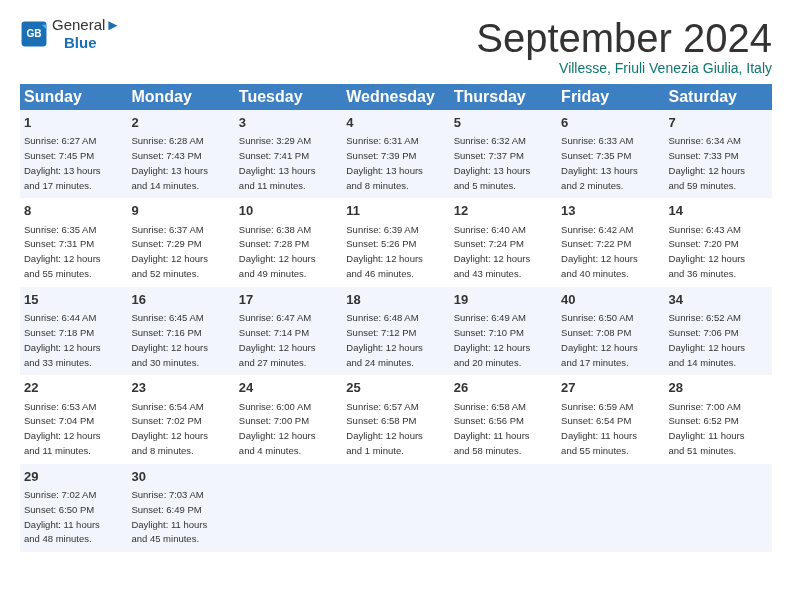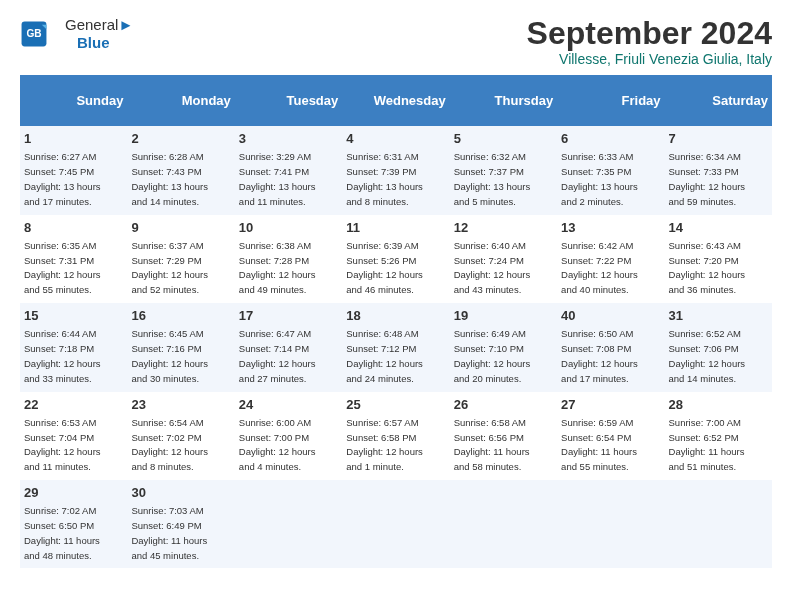--- a/index.html
+++ b/index.html
@@ -16,53 +16,53 @@
     }
     .header {
       display: flex;
       align-items: flex-start;
       justify-content: space-between;
       margin-bottom: 8px;
     }
     .logo {
       display: flex;
       align-items: center;
-      gap: 17px;
+      gap: 4px;
     }
     .logo-icon {
       width: 28px;
       height: 28px;
     }
     .title-block {
       text-align: right;
     }
     .main-title {
-      font-size: 32px;
-      font-weight: bold;
+      font-size: 40px;
+      font-weight: normal;
       color: #333;
       line-height: 1.1;
     }
     .subtitle {
       font-size: 14px;
       color: #0f766e;
     }
     table {
       width: 100%;
       border-collapse: collapse;
       font-size: 10.5px;
     }
     thead tr {
       background-color: #3c7fc2;
       color: #fff;
     }
     thead th {
-      padding: 18px 4px;
-      text-align: right;
+      padding: 4px 4px;
+      text-align: left;
       font-weight: bold;
-      font-size: 13px;
+      font-size: 16px;
     }
     tbody tr {
       vertical-align: top;
     }
     tbody tr:nth-child(odd) {
       background-color: #f2f6fc;
     }
     tbody tr:nth-child(even) {
       background-color: #ffffff;
     }
@@ -141,21 +141,21 @@
           <td><span class="day-num">13</span><span class="day-info">Sunrise: 6:42 AM</span><br><span class="day-info">Sunset: 7:22 PM</span><br><span class="day-info">Daylight: 12 hours</span><br><span class="day-info">and 40 minutes.</span><br></td>
           <td><span class="day-num">14</span><span class="day-info">Sunrise: 6:43 AM</span><br><span class="day-info">Sunset: 7:20 PM</span><br><span class="day-info">Daylight: 12 hours</span><br><span class="day-info">and 36 minutes.</span><br></td>
         </tr>
         <tr>
           <td><span class="day-num">15</span><span class="day-info">Sunrise: 6:44 AM</span><br><span class="day-info">Sunset: 7:18 PM</span><br><span class="day-info">Daylight: 12 hours</span><br><span class="day-info">and 33 minutes.</span><br></td>
           <td><span class="day-num">16</span><span class="day-info">Sunrise: 6:45 AM</span><br><span class="day-info">Sunset: 7:16 PM</span><br><span class="day-info">Daylight: 12 hours</span><br><span class="day-info">and 30 minutes.</span><br></td>
           <td><span class="day-num">17</span><span class="day-info">Sunrise: 6:47 AM</span><br><span class="day-info">Sunset: 7:14 PM</span><br><span class="day-info">Daylight: 12 hours</span><br><span class="day-info">and 27 minutes.</span><br></td>
           <td><span class="day-num">18</span><span class="day-info">Sunrise: 6:48 AM</span><br><span class="day-info">Sunset: 7:12 PM</span><br><span class="day-info">Daylight: 12 hours</span><br><span class="day-info">and 24 minutes.</span><br></td>
           <td><span class="day-num">19</span><span class="day-info">Sunrise: 6:49 AM</span><br><span class="day-info">Sunset: 7:10 PM</span><br><span class="day-info">Daylight: 12 hours</span><br><span class="day-info">and 20 minutes.</span><br></td>
           <td><span class="day-num">40</span><span class="day-info">Sunrise: 6:50 AM</span><br><span class="day-info">Sunset: 7:08 PM</span><br><span class="day-info">Daylight: 12 hours</span><br><span class="day-info">and 17 minutes.</span><br></td>
-          <td><span class="day-num">31</span><span class="day-info">Sunrise: 6:52 AM</span><br><span class="day-info">Sunset: 7:06 PM</span><br><span class="day-info">Daylight: 12 hours</span><br><span class="day-info">and 14 minutes.</span><br></td>
+          <td><span class="day-num">34</span><span class="day-info">Sunrise: 6:52 AM</span><br><span class="day-info">Sunset: 7:06 PM</span><br><span class="day-info">Daylight: 12 hours</span><br><span class="day-info">and 14 minutes.</span><br></td>
         </tr>
         <tr>
           <td><span class="day-num">22</span><span class="day-info">Sunrise: 6:53 AM</span><br><span class="day-info">Sunset: 7:04 PM</span><br><span class="day-info">Daylight: 12 hours</span><br><span class="day-info">and 11 minutes.</span><br></td>
           <td><span class="day-num">23</span><span class="day-info">Sunrise: 6:54 AM</span><br><span class="day-info">Sunset: 7:02 PM</span><br><span class="day-info">Daylight: 12 hours</span><br><span class="day-info">and 8 minutes.</span><br></td>
           <td><span class="day-num">24</span><span class="day-info">Sunrise: 6:00 AM</span><br><span class="day-info">Sunset: 7:00 PM</span><br><span class="day-info">Daylight: 12 hours</span><br><span class="day-info">and 4 minutes.</span><br></td>
           <td><span class="day-num">25</span><span class="day-info">Sunrise: 6:57 AM</span><br><span class="day-info">Sunset: 6:58 PM</span><br><span class="day-info">Daylight: 12 hours</span><br><span class="day-info">and 1 minute.</span><br></td>
           <td><span class="day-num">26</span><span class="day-info">Sunrise: 6:58 AM</span><br><span class="day-info">Sunset: 6:56 PM</span><br><span class="day-info">Daylight: 11 hours</span><br><span class="day-info">and 58 minutes.</span><br></td>
           <td><span class="day-num">27</span><span class="day-info">Sunrise: 6:59 AM</span><br><span class="day-info">Sunset: 6:54 PM</span><br><span class="day-info">Daylight: 11 hours</span><br><span class="day-info">and 55 minutes.</span><br></td>
           <td><span class="day-num">28</span><span class="day-info">Sunrise: 7:00 AM</span><br><span class="day-info">Sunset: 6:52 PM</span><br><span class="day-info">Daylight: 11 hours</span><br><span class="day-info">and 51 minutes.</span><br></td>
         </tr>

